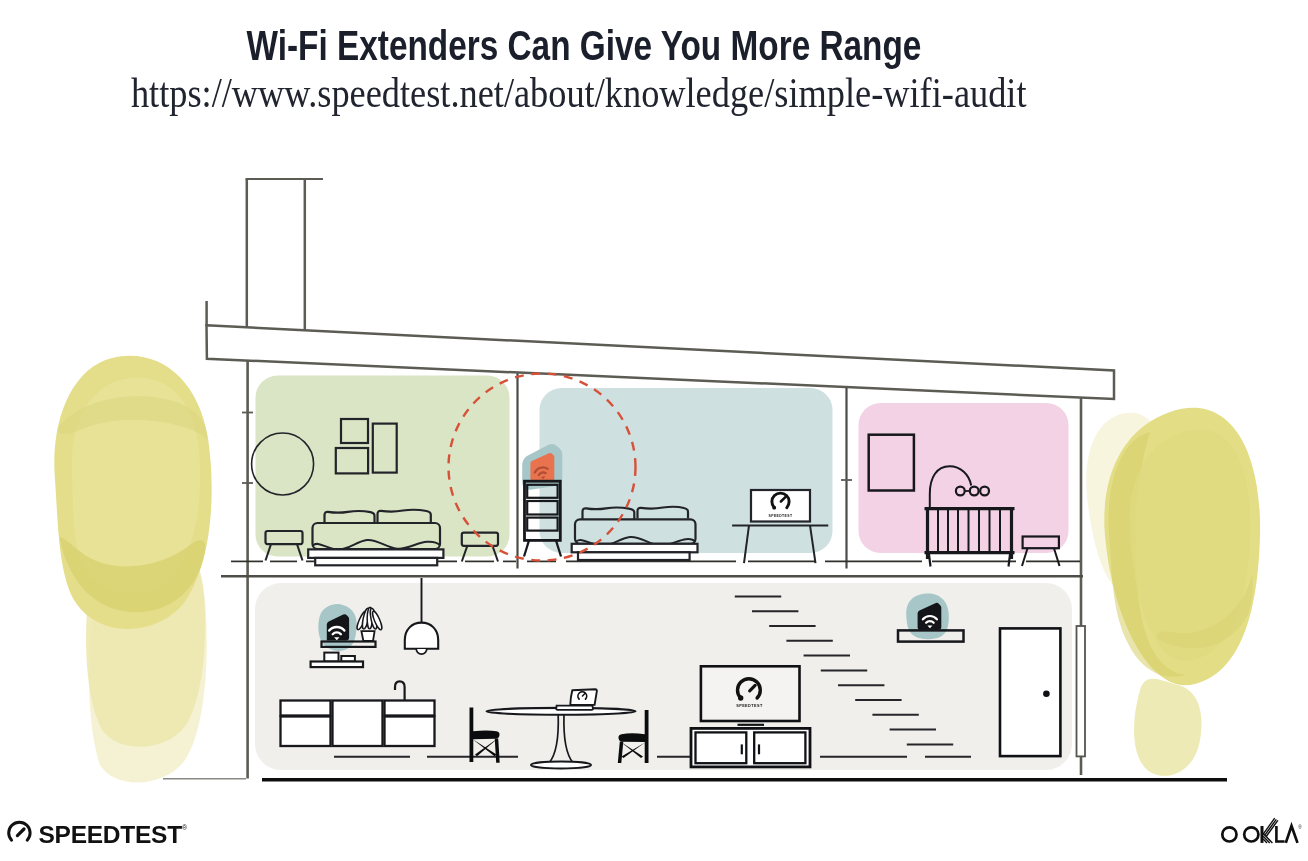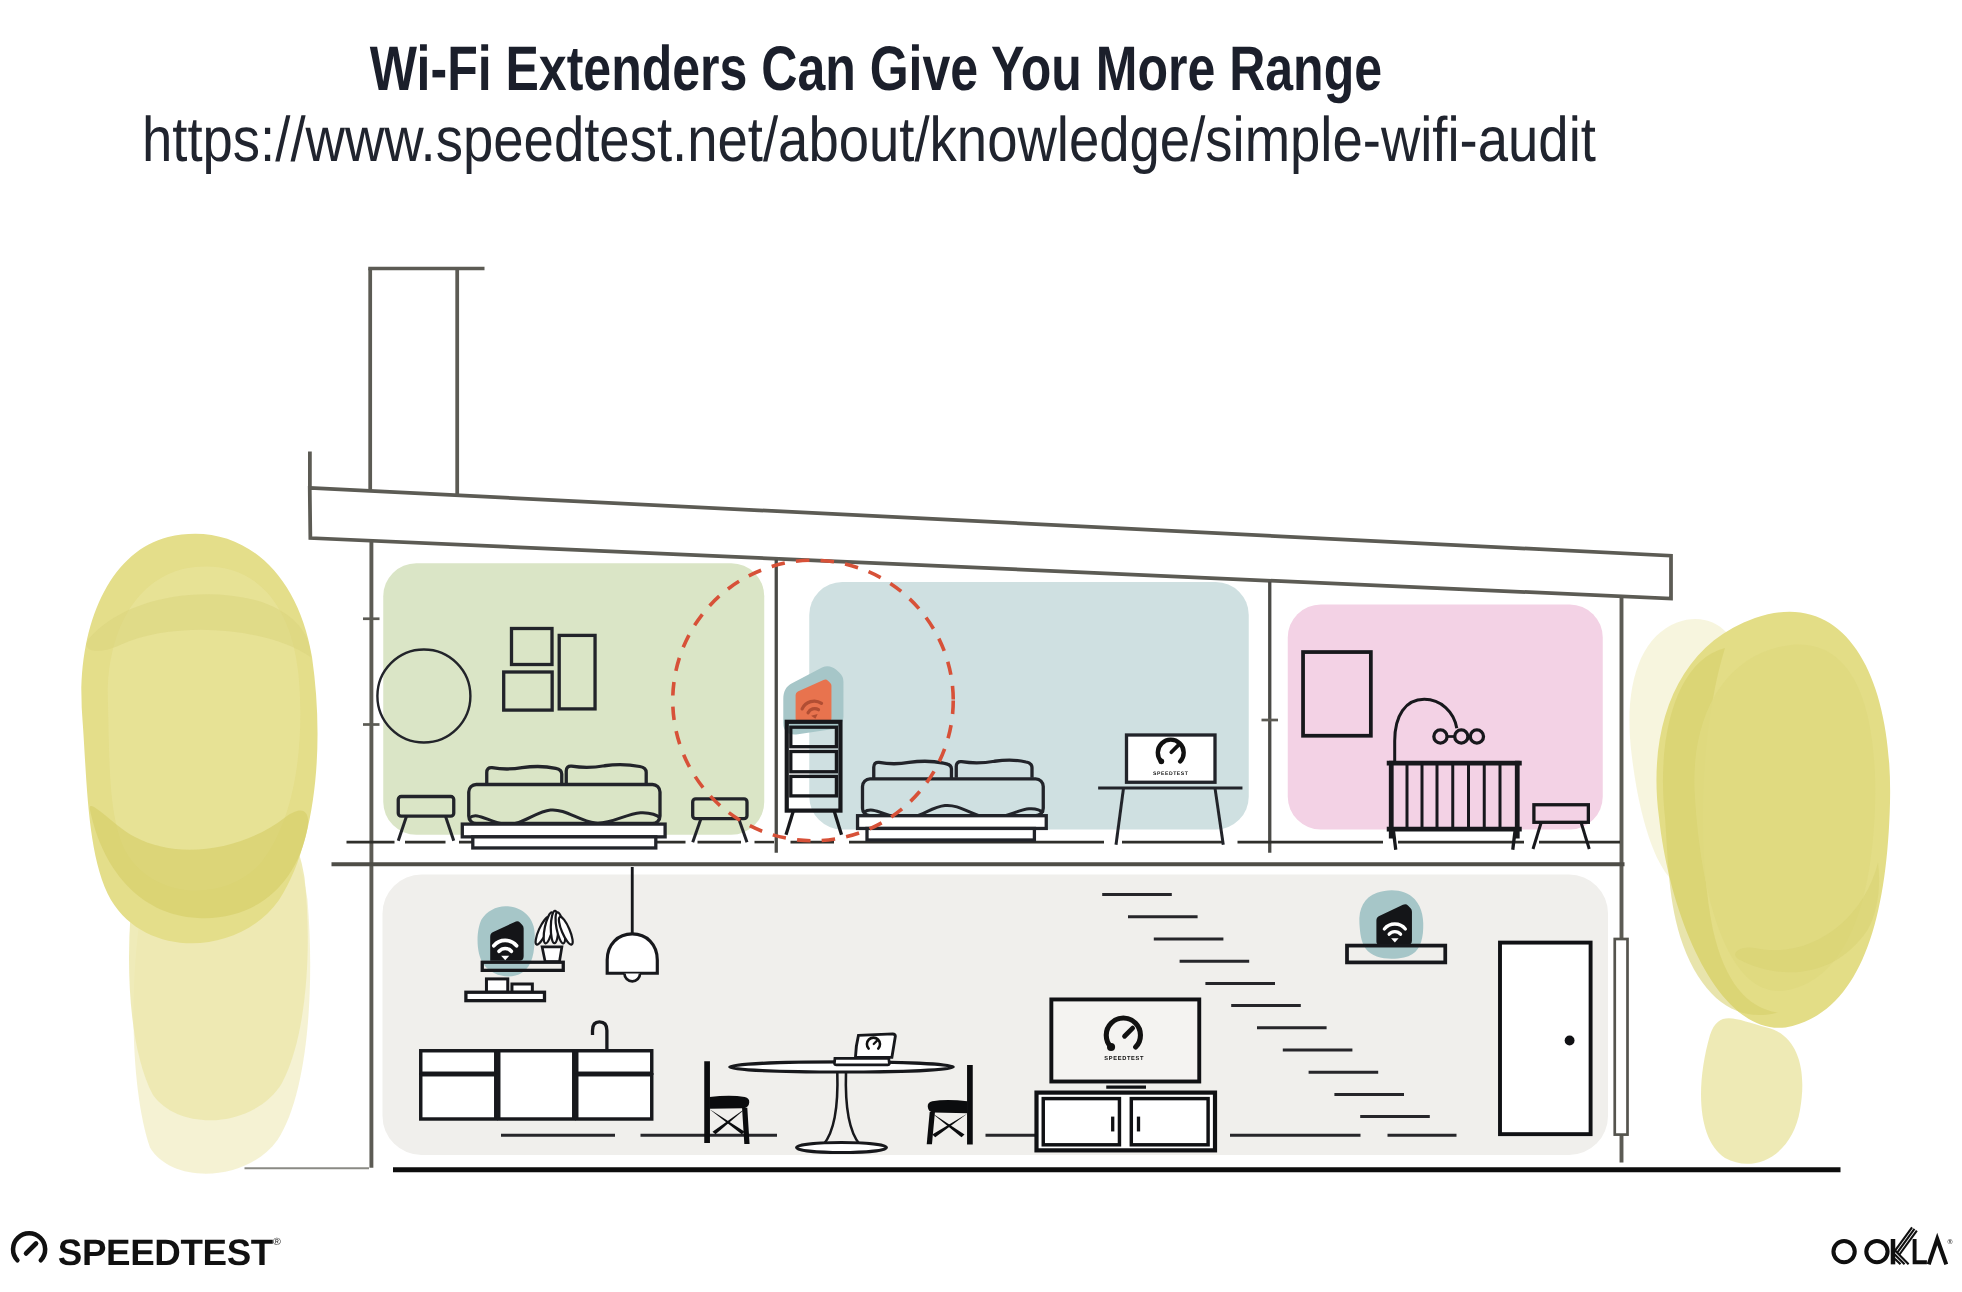--- a/index.html
+++ b/index.html
@@ -1,21 +1,21 @@
 <!DOCTYPE html>
 <html><head>
 <meta charset="utf-8">
 <style>
   html,body{margin:0;padding:0;background:#fff;}
   body{width:1308px;height:861px;position:relative;overflow:hidden;font-family:"Liberation Sans",sans-serif;-webkit-font-smoothing:antialiased;}
   .title{position:absolute;left:0;top:0;width:1168px;text-align:center;color:#1b1f2b;white-space:nowrap;}
   .t1{display:inline-block;font-weight:700;font-size:42px;line-height:42px;transform-origin:center top;transform:scaleX(0.794);}
   .t2{display:inline-block;font-weight:400;font-size:42px;line-height:42px;transform-origin:center top;color:#20242e;transform:translateX(-5px) scaleX(0.865);}
   #ttl{top:25px;}
-  #sub{top:72px;}
+  #sub{top:72px;font-family:Liberation Serif, serif;}
   svg{position:absolute;left:0;top:0;}
 </style>
 </head>
 <body>
 <div class="title" id="ttl"><span class="t1" id="t1s">Wi-Fi Extenders Can Give You More Range</span></div>
 <div class="title" id="sub"><span class="t2" id="t2s">https://www.speedtest.net/about/knowledge/simple-wifi-audit</span></div>
 <svg width="1308" height="861" viewBox="0 0 1308 861">
 
 <g id="trees">
 

